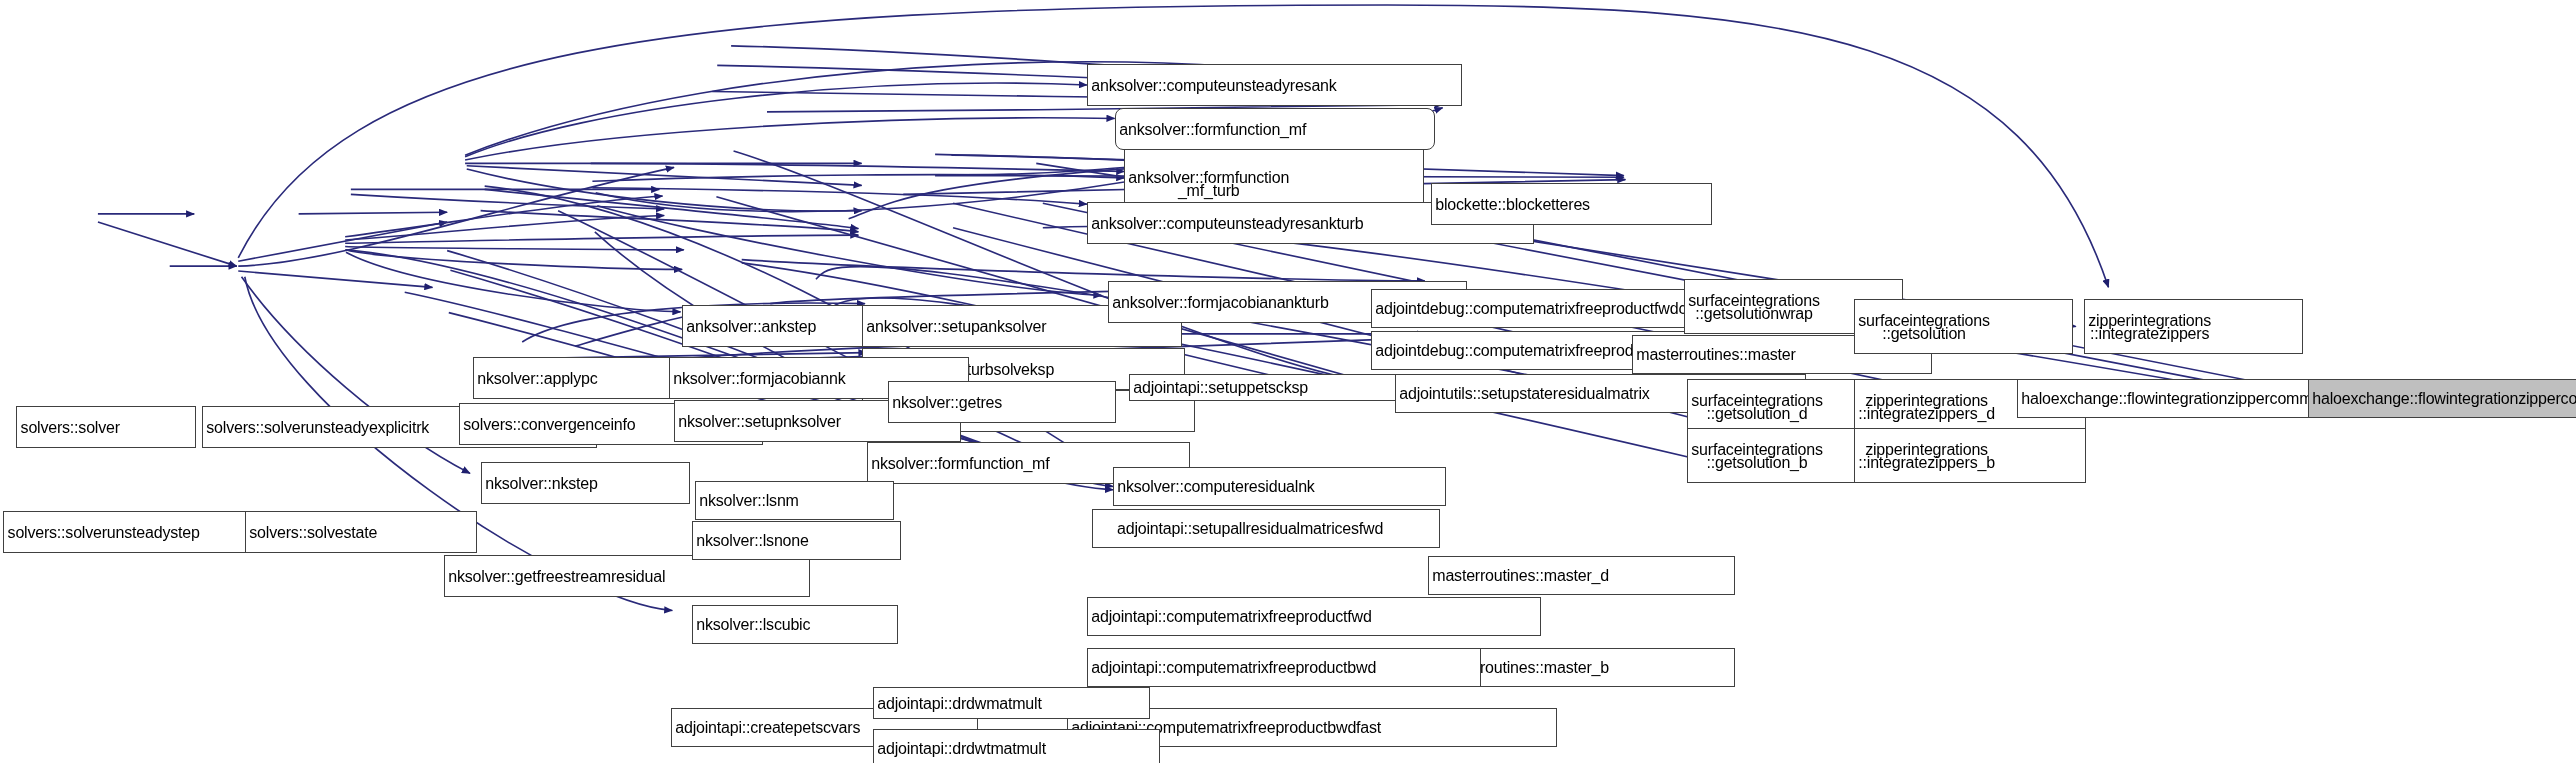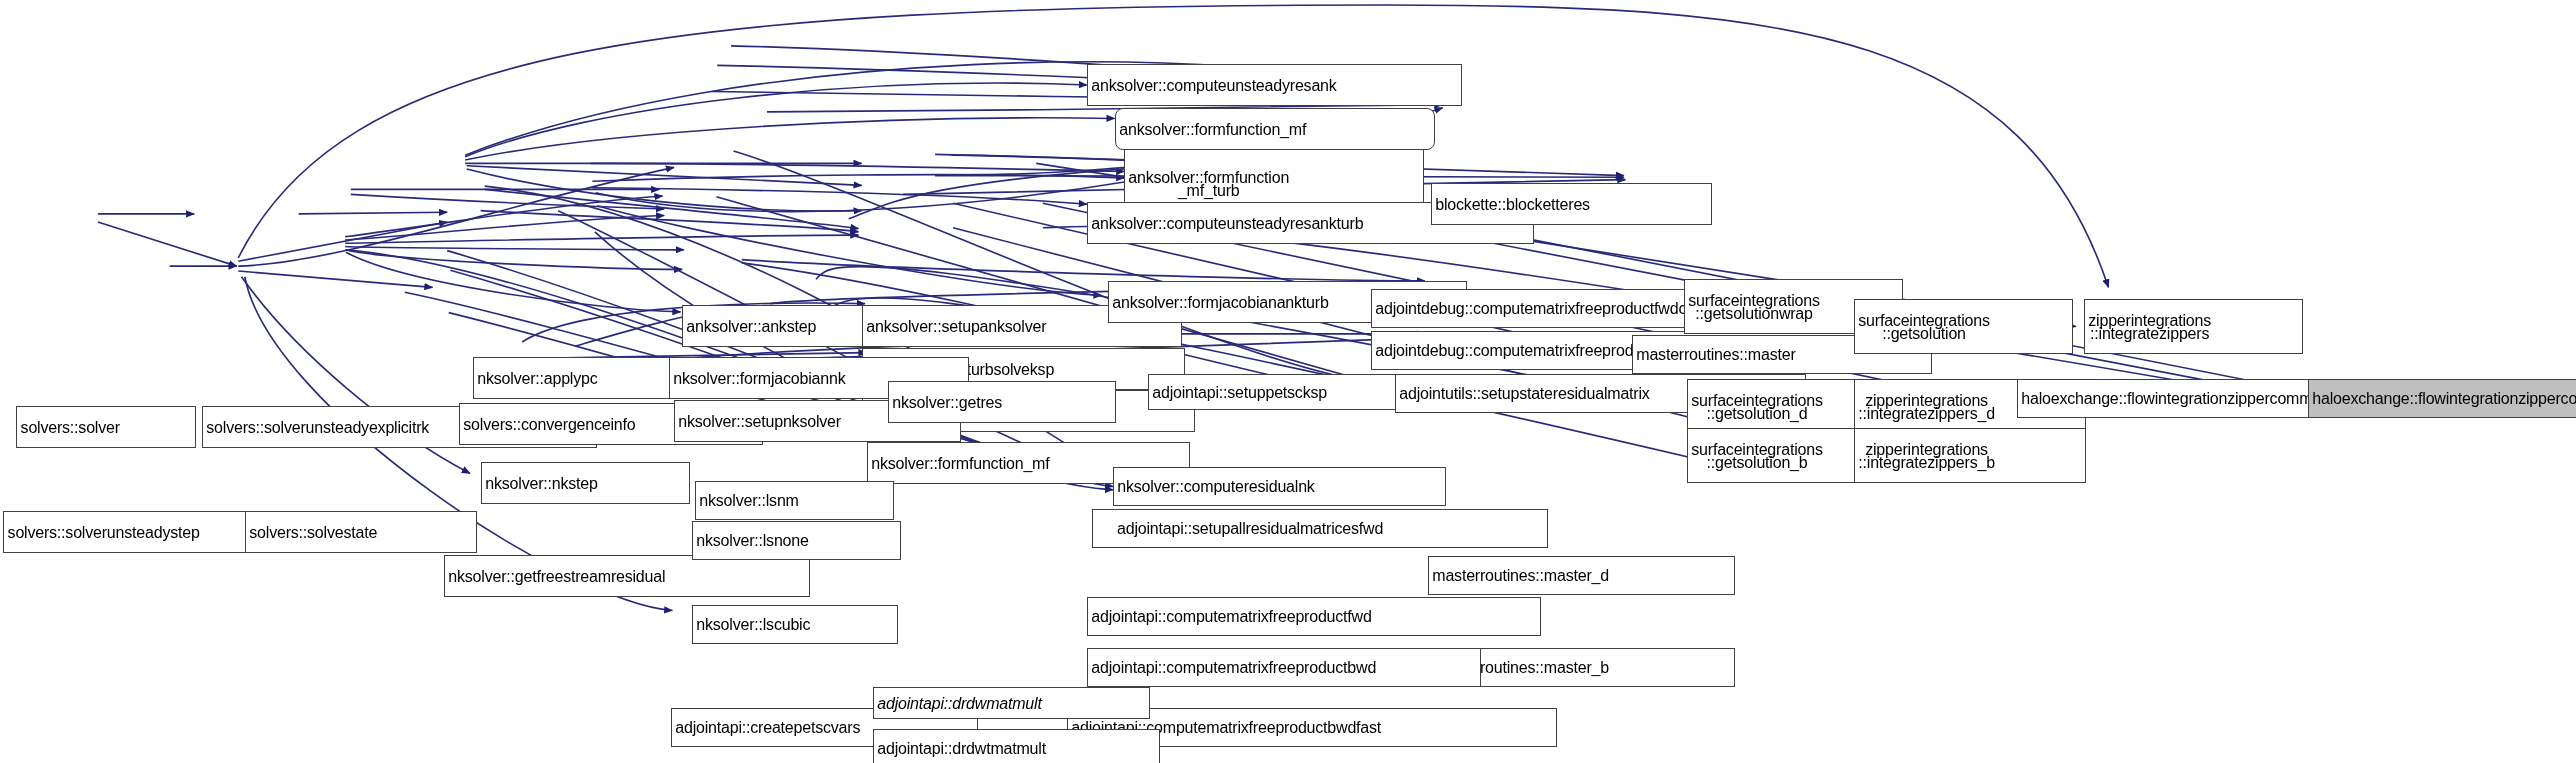--- a/index.html
+++ b/index.html
@@ -223,22 +223,22 @@
       <div class="node" style="left: 473px; top: 357px; width: 228px; height: 42px;"><span class="nl">nksolver::applypc</span></div>
       <div class="node" style="left: 669px; top: 357px; width: 300px; height: 42px;"><span class="nl">nksolver::formjacobiannk</span></div>
       <div class="node" style="left: 674px; top: 400px; width: 287px; height: 42px;"><span class="nl">nksolver::setupnksolver</span></div>
       <div class="node" style="left: 481px; top: 462px; width: 209px; height: 42px;"><span class="nl">nksolver::nkstep</span></div>
       <div class="node" style="left: 888px; top: 381px; width: 228px; height: 42px;"><span class="nl">nksolver::getres</span></div>
       <div class="node" style="left: 867px; top: 442px; width: 323px; height: 42px;"><span class="nl">nksolver::formfunction_mf</span></div>
       <div class="node" style="left: 695px; top: 481px; width: 199px; height: 39px;"><span class="nl">nksolver::lsnm</span></div>
       <div class="node" style="left: 692px; top: 521px; width: 209px; height: 39px;"><span class="nl">nksolver::lsnone</span></div>
       <div class="node" style="left: 692px; top: 605px; width: 206px; height: 39px;"><span class="nl">nksolver::lscubic</span></div>
       <div class="node" style="left: 1113px; top: 467px; width: 333px; height: 39px;"><span class="nl">nksolver::computeresidualnk</span></div>
-      <div class="node" style="left: 1092px; top: 509px; width: 456px; height: 39px; padding-left: 24px;"><span class="nl">adjointapi::setupallresidualmatricesfwd</span></div>
-      <div class="node" style="left: 1129px; top: 374px; width: 304px; height: 36px; margin-left: 19px;"><span class="nl">adjointapi::setuppetscksp</span></div>
+      <div class="node" style="left: 1092px; top: 509px; width: 348px; height: 39px; padding-left: 24px;"><span class="nl">adjointapi::setupallresidualmatricesfwd</span></div>
+      <div class="node" style="left: 1129px; top: 374px; width: 304px; height: 27px;"><span class="nl">adjointapi::setuppetscksp</span></div>
       <div class="node" style="left: 1395px; top: 374px; width: 411px; height: 39px;"><span class="nl">adjointutils::setupstateresidualmatrix</span></div>
       <div class="node" style="left: 1371px; top: 289px; width: 499px; height: 39px;"><span class="nl">adjointdebug::computematrixfreeproductfwdcs</span></div>
       <div class="node" style="left: 1371px; top: 331px; width: 499px; height: 39px;"><span class="nl">adjointdebug::computematrixfreeproductfwdfd</span></div>
       <div class="node" style="left: 1632px; top: 335px; width: 300px; height: 39px;"><span class="nl">masterroutines::master</span></div>
       <div class="node" style="left: 1684px; top: 279px; width: 219px; height: 55px;"><span class="nl">surfaceintegrations
 ::getsolutionwrap</span></div>
       <div class="node" style="left: 1854px; top: 299px; width: 219px; height: 55px;"><span class="nl">surfaceintegrations
 ::getsolution</span></div>
       <div class="node" style="left: 1687px; top: 379px; width: 219px; height: 55px;"><span class="nl">surfaceintegrations
 ::getsolution_d</span></div>
@@ -251,17 +251,17 @@
       <div class="node" style="left: 1854px; top: 428px; width: 232px; height: 55px;"><span class="nl">zipperintegrations
 ::integratezippers_b</span></div>
       <div class="node" style="left: 2017px; top: 379px; width: 512px; height: 39px;"><span class="nl">haloexchange::flowintegrationzippercomm_d</span></div>
       <div class="node highlight" style="left: 2308px; top: 379px; width: 493px; height: 39px;"><span class="nl">haloexchange::flowintegrationzippercomm</span></div>
       <div class="node" style="left: 1428px; top: 556px; width: 307px; height: 39px;"><span class="nl">masterroutines::master_d</span></div>
       <div class="node" style="left: 1428px; top: 648px; width: 307px; height: 39px;"><span class="nl">masterroutines::master_b</span></div>
       <div class="node" style="left: 1087px; top: 597px; width: 454px; height: 39px;"><span class="nl">adjointapi::computematrixfreeproductfwd</span></div>
       <div class="node" style="left: 1087px; top: 648px; width: 394px; height: 39px;"><span class="nl">adjointapi::computematrixfreeproductbwd</span></div>
       <div class="node" style="left: 1067px; top: 708px; width: 490px; height: 39px;"><span class="nl">adjointapi::computematrixfreeproductbwdfast</span></div>
       <div class="node" style="left: 671px; top: 708px; width: 307px; height: 39px;"><span class="nl">adjointapi::createpetscvars</span></div>
-      <div class="node" style="left: 873px; top: 687px; width: 277px; height: 32px; font-style: italic;"><span class="nl">adjointapi::drdwmatmult</span></div>
+      <div class="node" style="left: 873px; top: 687px; width: 277px; height: 32px;"><span class="nl">adjointapi::drdwmatmult</span></div>
       <div class="node" style="left: 873px; top: 729px; width: 287px; height: 39px;"><span class="nl">adjointapi::drdwtmatmult</span></div>
     </div>
 </div>
 
 
 </body></html>

